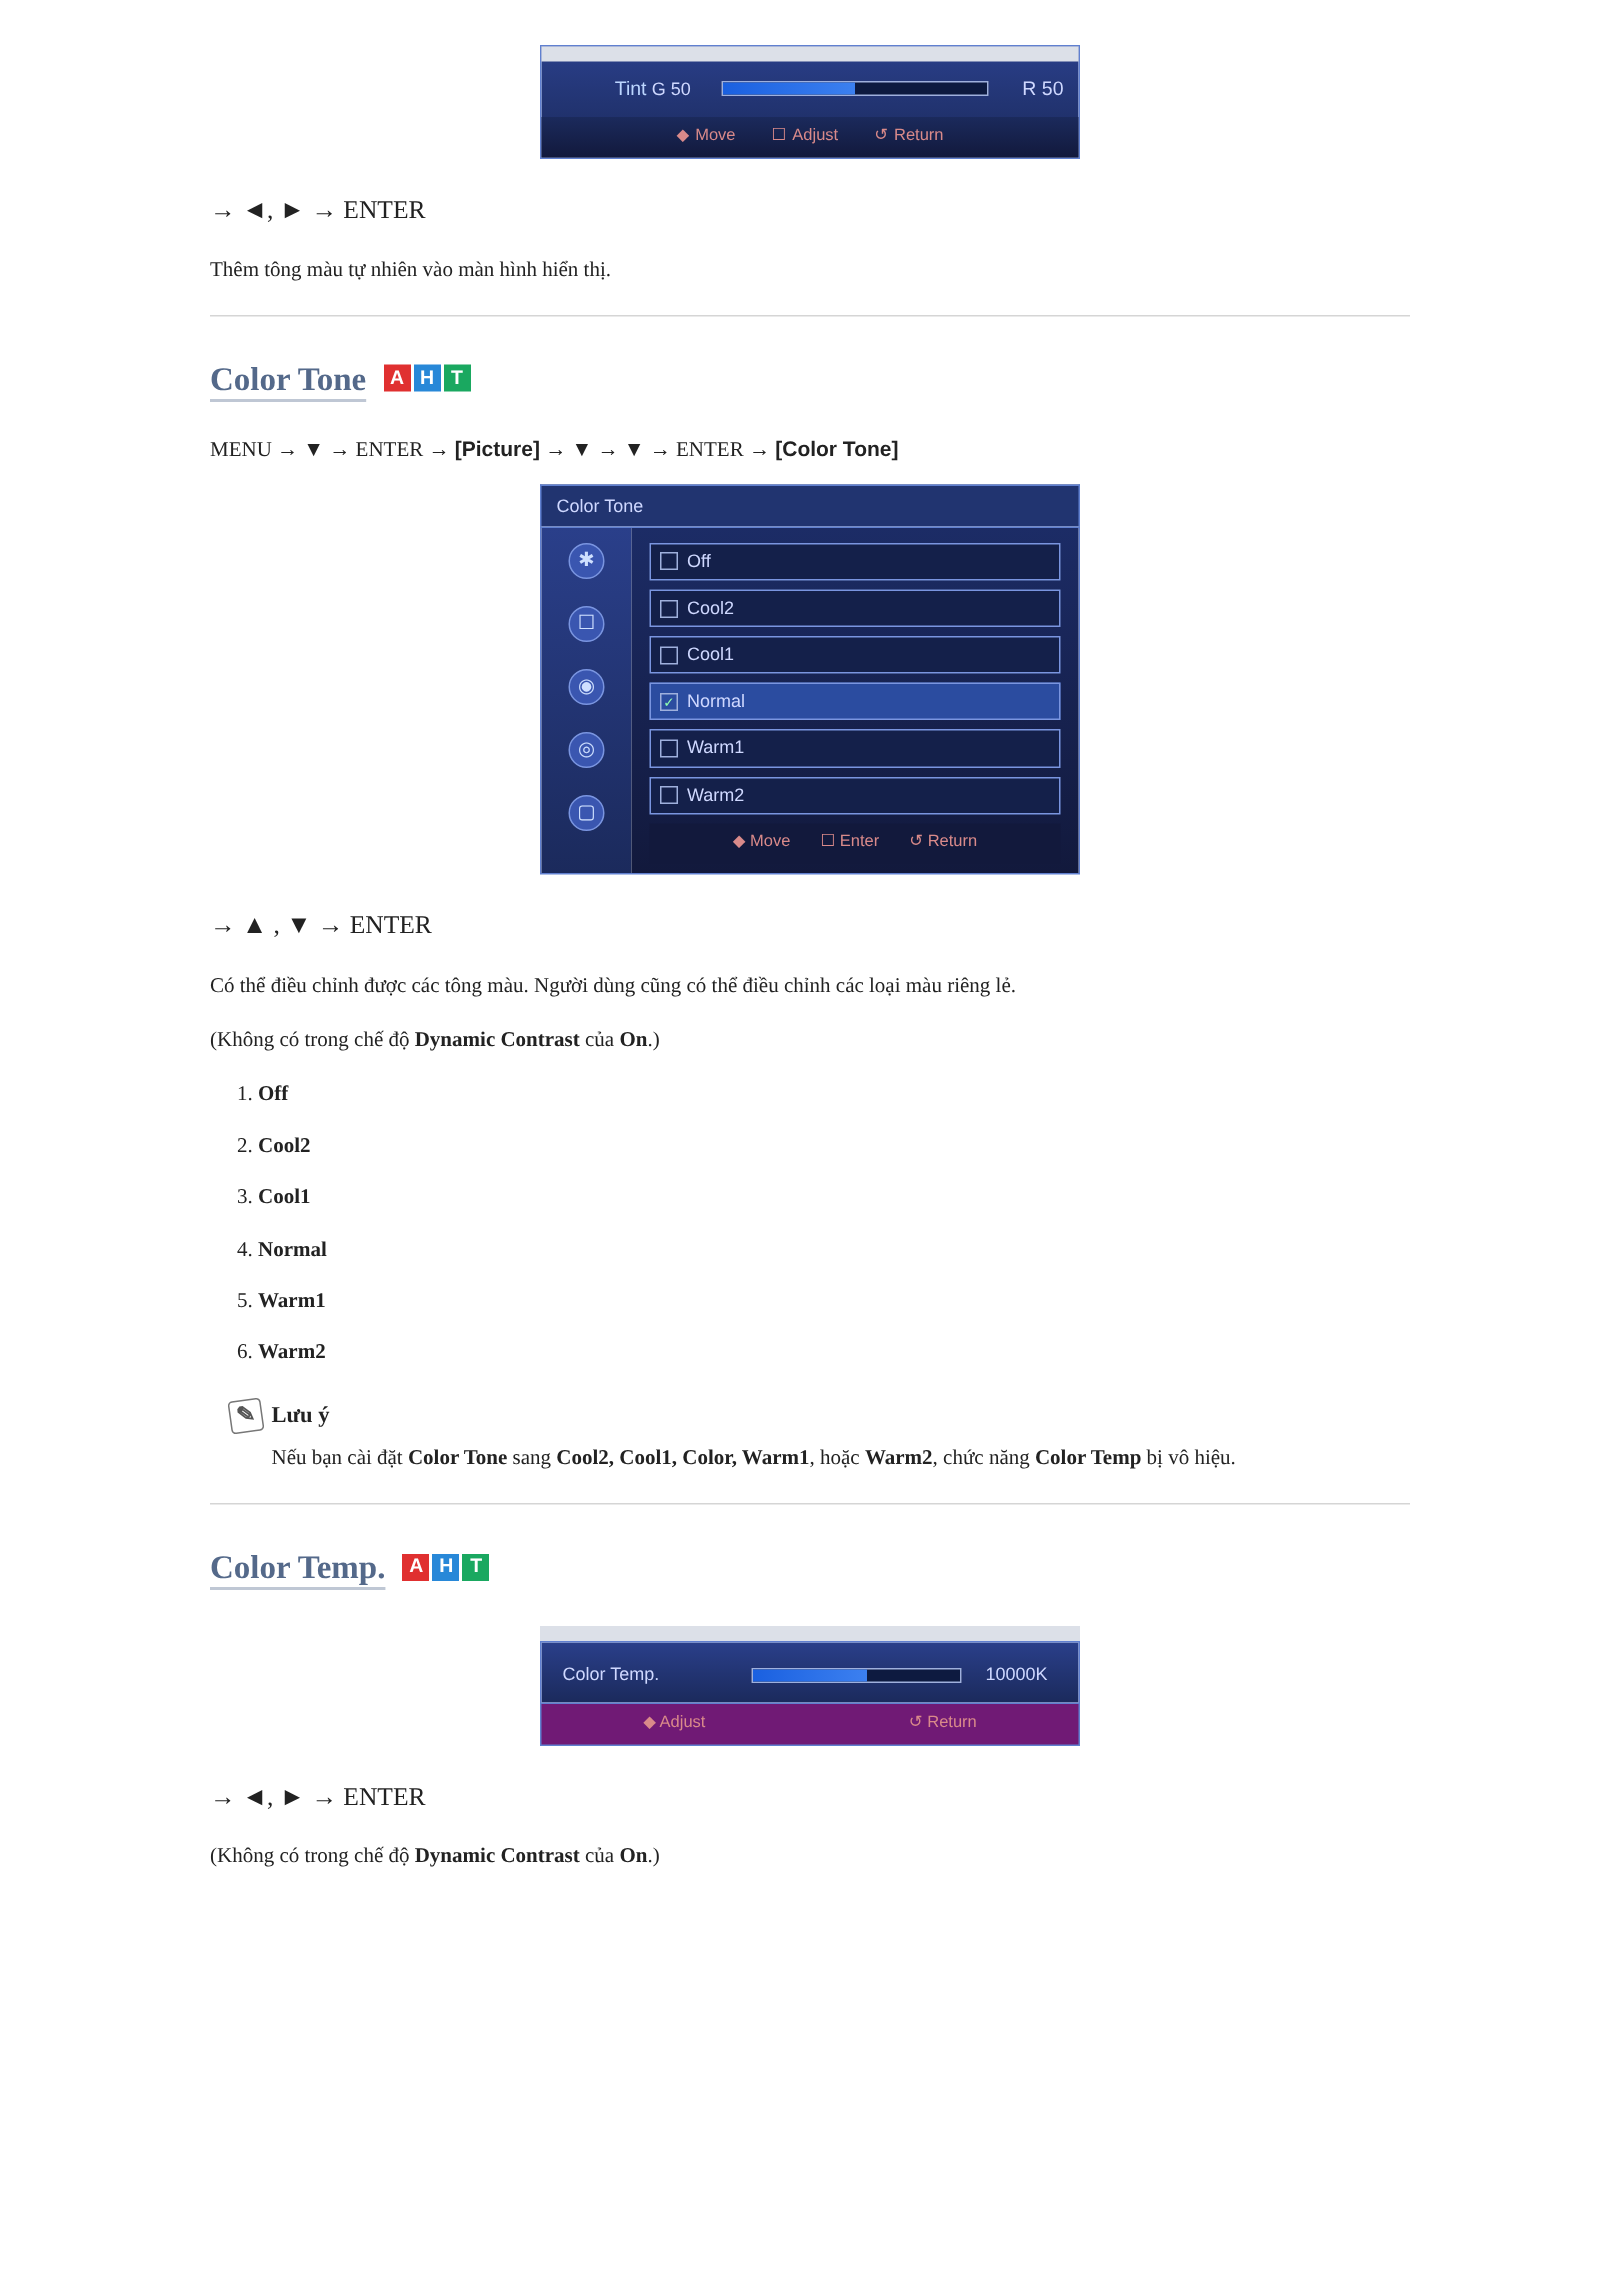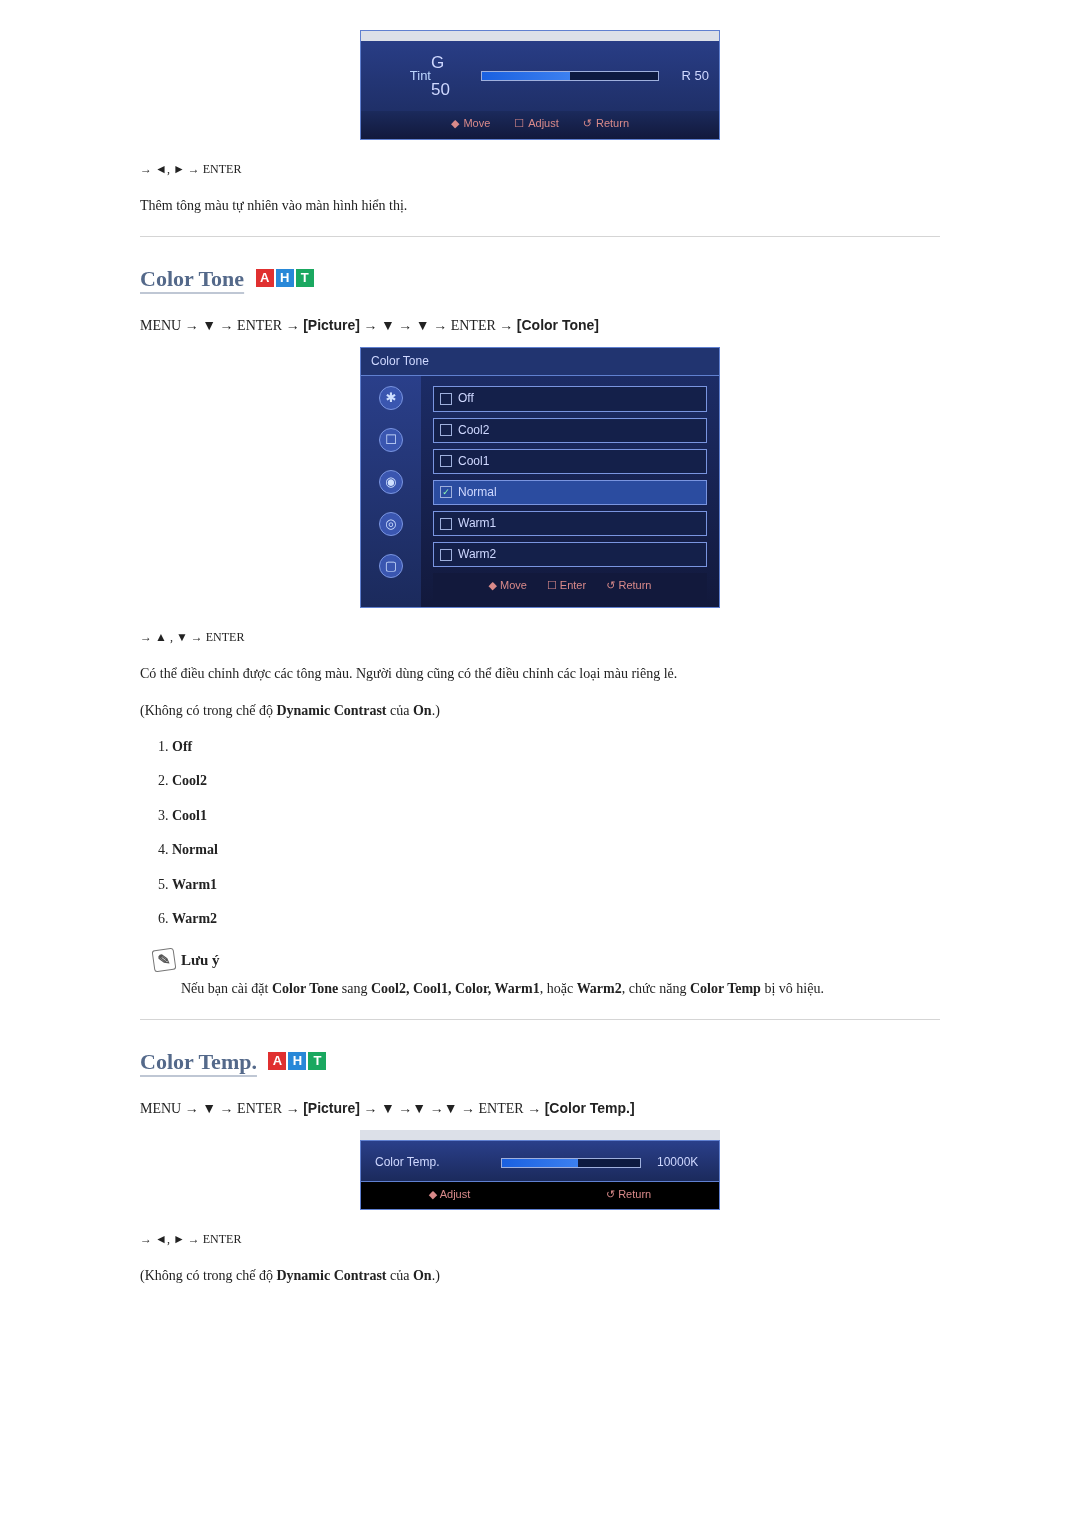--- a/index.html
+++ b/index.html
@@ -33,21 +33,21 @@
     display: flex;
     align-items: center;
     padding: 8px 10px;
   }
   .tint-label {
     color: #bcd6ff;
     width: 60px;
     text-align: right;
     font-size: 13px;
   }
-  .tint-left { width: 50px; text-align: left; padding-right: 17px; font-size: 17px;}
+  .tint-left { width: 50px; text-align: center; padding-right: 17px; font-size: 12px;}
   .tint-right { width: 50px; text-align: right; padding-left: 6px; font-size: 13px;}
   .osd-slider {
     height: 10px;
     flex: 1;
     border: 1px solid #9fb0dd;
     background: #0d1a40;
     position: relative;
   }
   .osd-slider-fill {
     position: absolute;
@@ -128,28 +128,28 @@
   .ctemp-panel { width:360px; margin:10px auto 20px auto; font-family:Arial,sans-serif; font-size:12px;}
   .ctemp-body {
     background:linear-gradient(to bottom,#2a3f8a,#1b2a5c);
     border:1px solid #6080d0;
     padding:12px 14px 8px 14px;
     display:flex; align-items:center; gap:16px;
     color:#cfd8ff;
   }
   .ctemp-body .osd-slider { width:140px; flex:none;}
   .ctemp-footer {
-    background:#000000;
+    background:#701a75;
     border:1px solid #6080d0;border-top:none;
     display:flex;justify-content:space-around;
     padding:4px 0 6px 0;color:#d98a8a;font-size:11px;
   }
 
   
-  .nav-line { font-size:12px; margin:20px 0 16px 0; }
+  .nav-line { font-size:17px; margin:20px 0 16px 0; }
   .para { font-size:14px; margin:6px 0 14px 0; }
 
   hr.sep { border:none; border-top:1px solid #d5d5d5; margin:18px 0 24px 0;}
 
   h2.sec-title {
     font-family: Georgia, serif;
     color:#54698a;
     font-weight:bold;
     font-size:22px;
     display:inline-block;
@@ -290,23 +290,20 @@
 <hr class="sep">
 
 <div>
   <h2 class="sec-title">Color Temp.</h2>
   <span class="badges">
     <span class="badge a">A</span>
     <span class="badge h">H</span>
     <span class="badge t">T</span>
   </span>
 
-  <p class="menu-path">
-    <span>MENU → ▼ → ENTER → </span><span class="kw">[Picture]</span><span> → ▼ →▼ →▼ → ENTER → </span><span class="kw">[Color Temp.]</span>
-  </p>
 
   <div class="ctemp-panel">
     <div class="osd-top-strip"></div>
     <div class="ctemp-body">
       <span style="width:110px;">Color Temp.</span>
       <div class="osd-slider">
         <div class="osd-slider-fill" style="width:55%"></div>
       </div>
       <span>10000K</span>
     </div>

